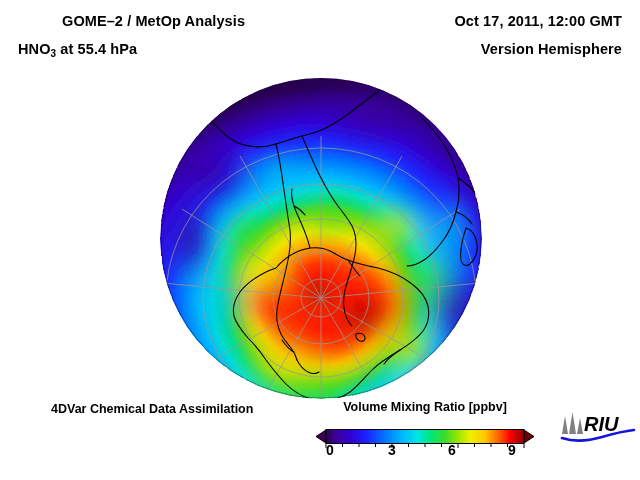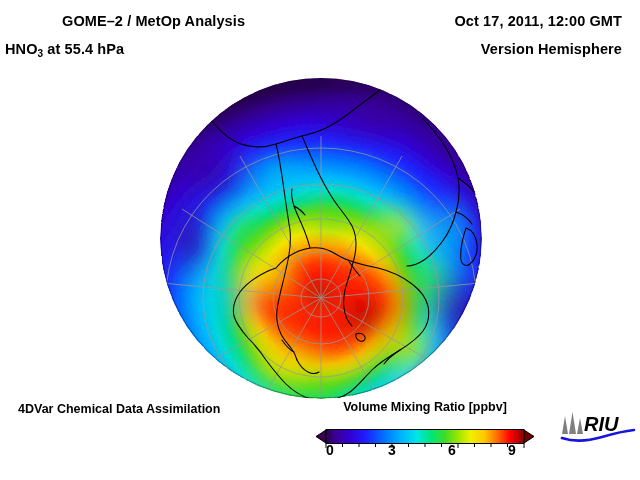--- a/index.html
+++ b/index.html
@@ -6,28 +6,28 @@
   body{
     width:640px;height:480px;background:#ffffff;
     font-family:"Liberation Sans",sans-serif;
     color:#000;overflow:hidden;position:relative;
   }
   #page{position:absolute;left:0;top:0;width:640px;height:480px;}
 
   
   .hdr{position:absolute;font-weight:bold;font-size:14.5px;letter-spacing:.1px;white-space:nowrap;}
   #title-line1{left:18px;top:13px;margin-left:44px;}
-  #title-line2{left:5px;top:41px;}
+  #title-line2{left:18px;top:41px;}
   #title-line2 .sub{font-size:10px;vertical-align:-3px;}
   #date-line{right:18px;top:13px;text-align:right;}
   #hemi-line{right:18px;top:41px;text-align:right;}
 
   
   .credit{position:absolute;left:18px;font-weight:bold;font-size:12.5px;white-space:nowrap;}
-  #credit-0{top:402px;}
+  #credit-0{top:402px;margin-left:33px;}
   #credit-1{top:427px;}
   #credit-2{top:452px;}
 
   
   #globe-wrap{position:absolute;left:160px;top:78px;width:322px;height:321px;}
   #globe{position:absolute;left:0;top:0;width:322px;height:321px;border-radius:50%;overflow:hidden;}
   #globe svg{display:block;}
 
   
   #cbar-block{position:absolute;left:300px;top:398px;width:250px;height:82px;}

